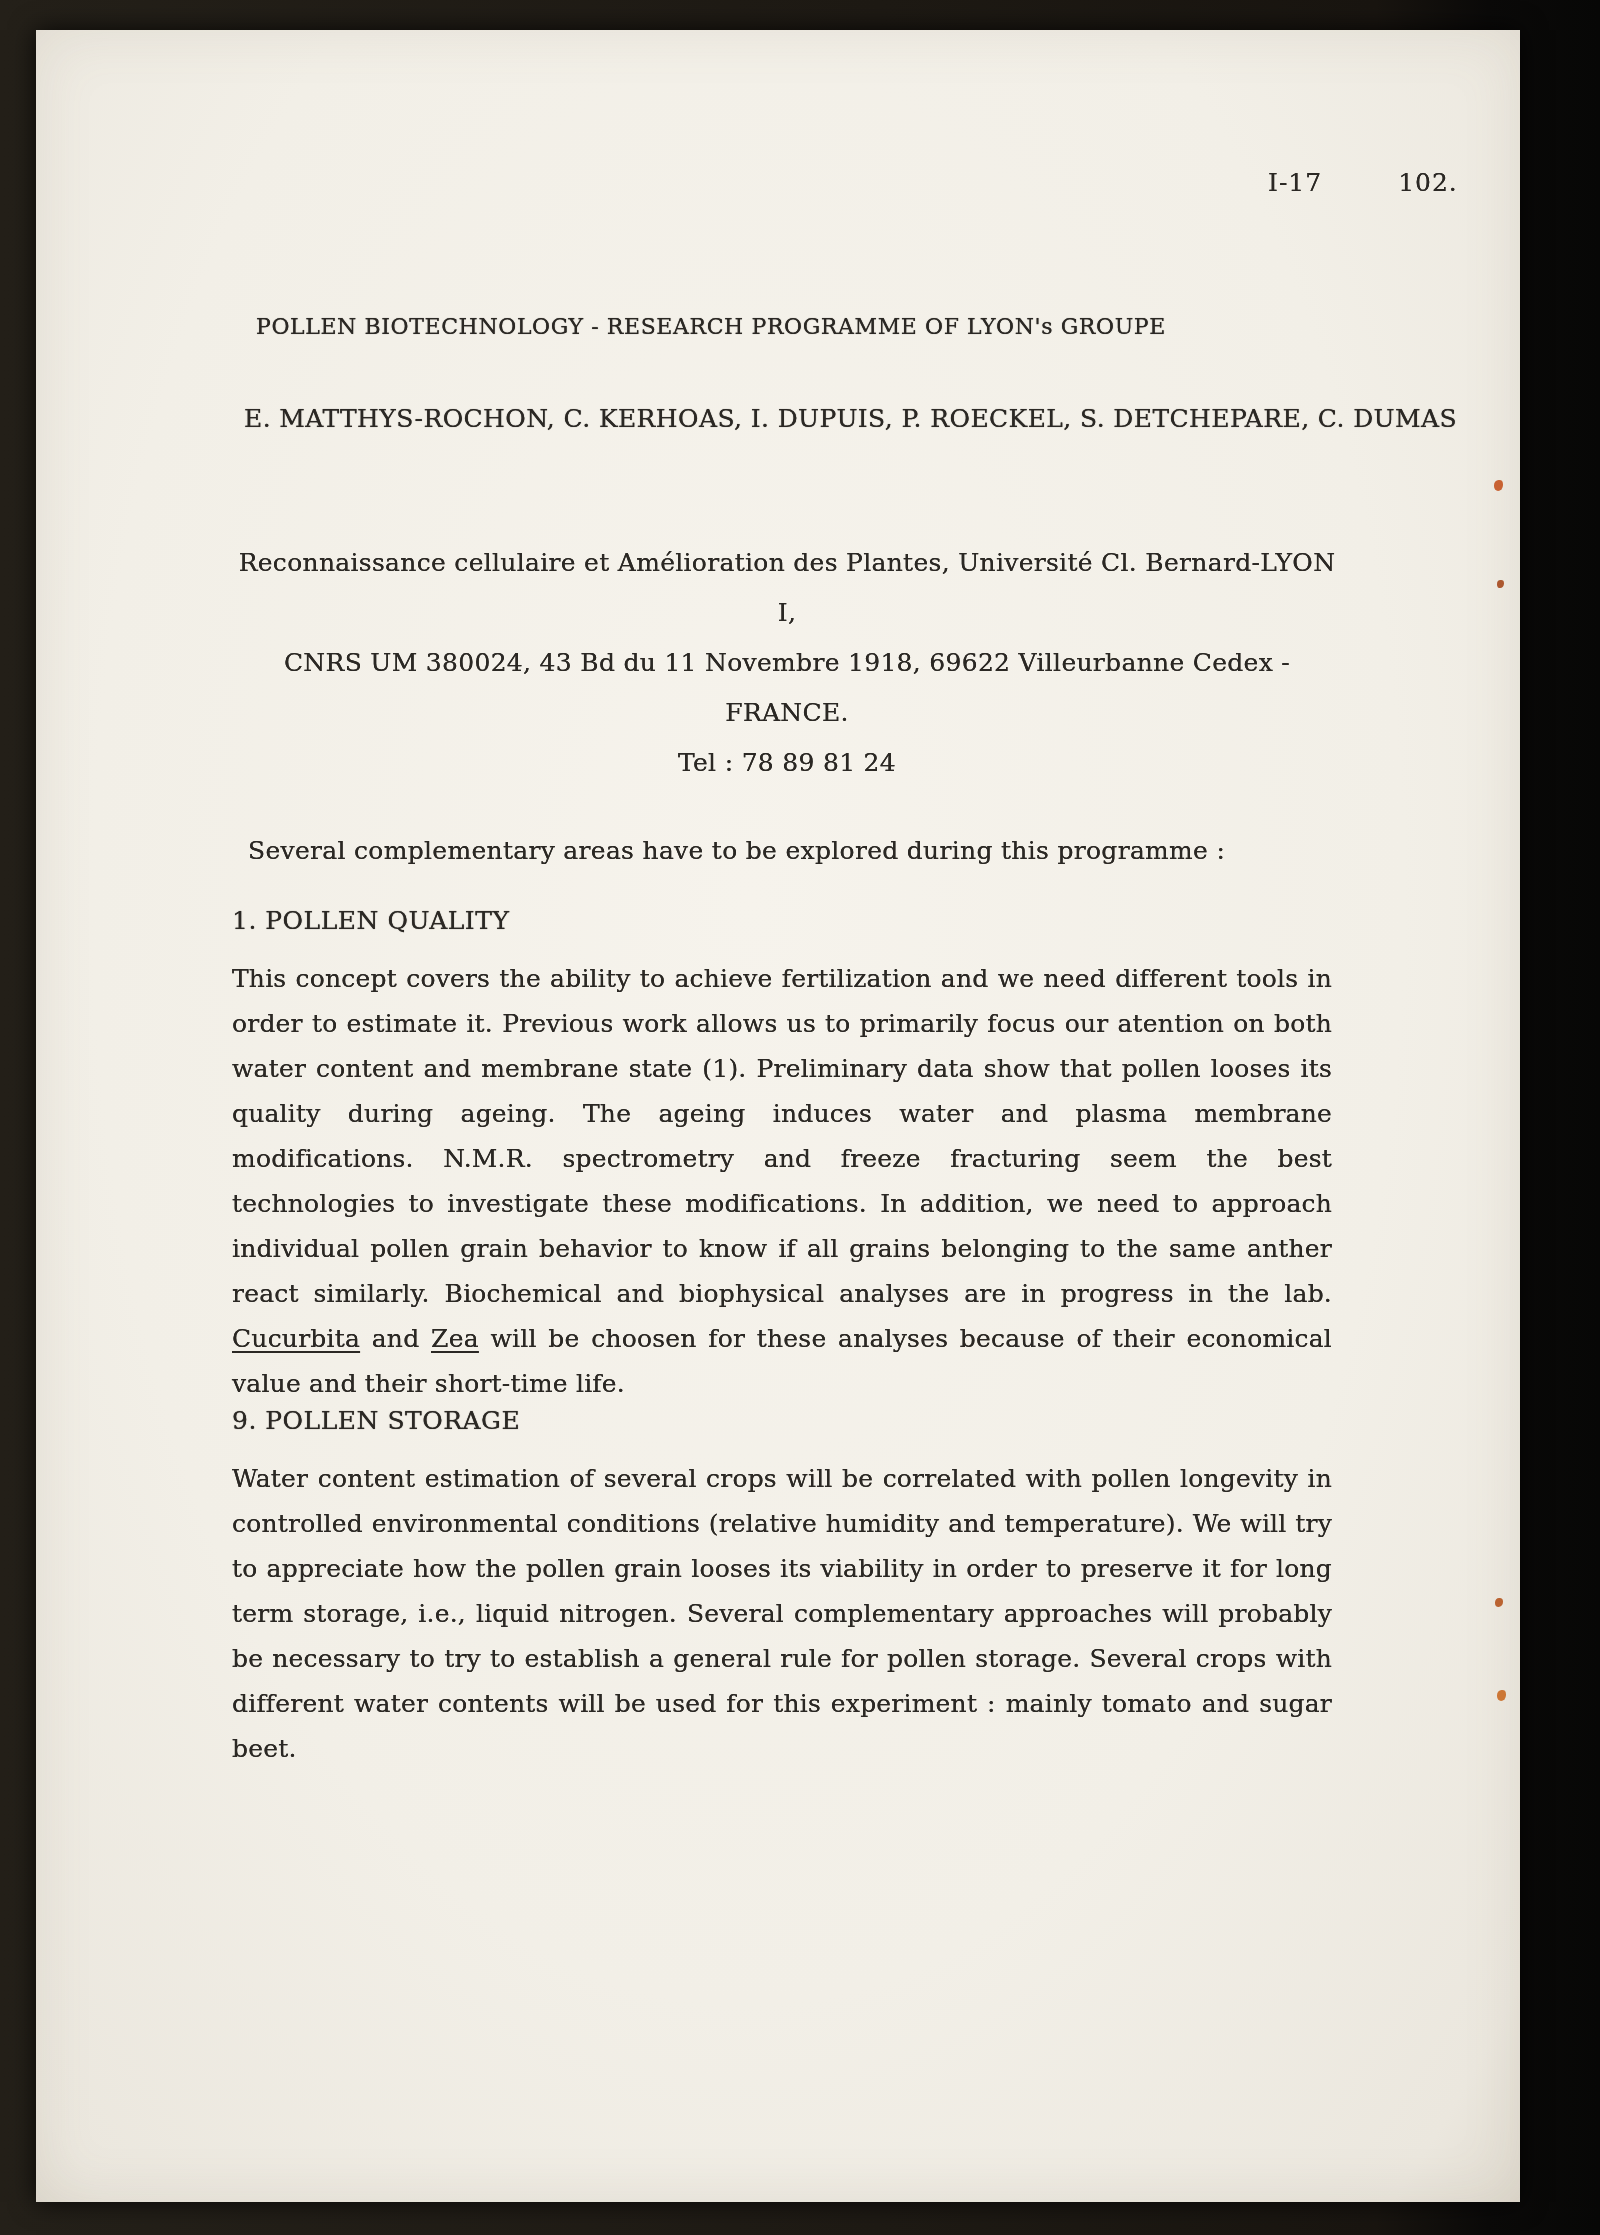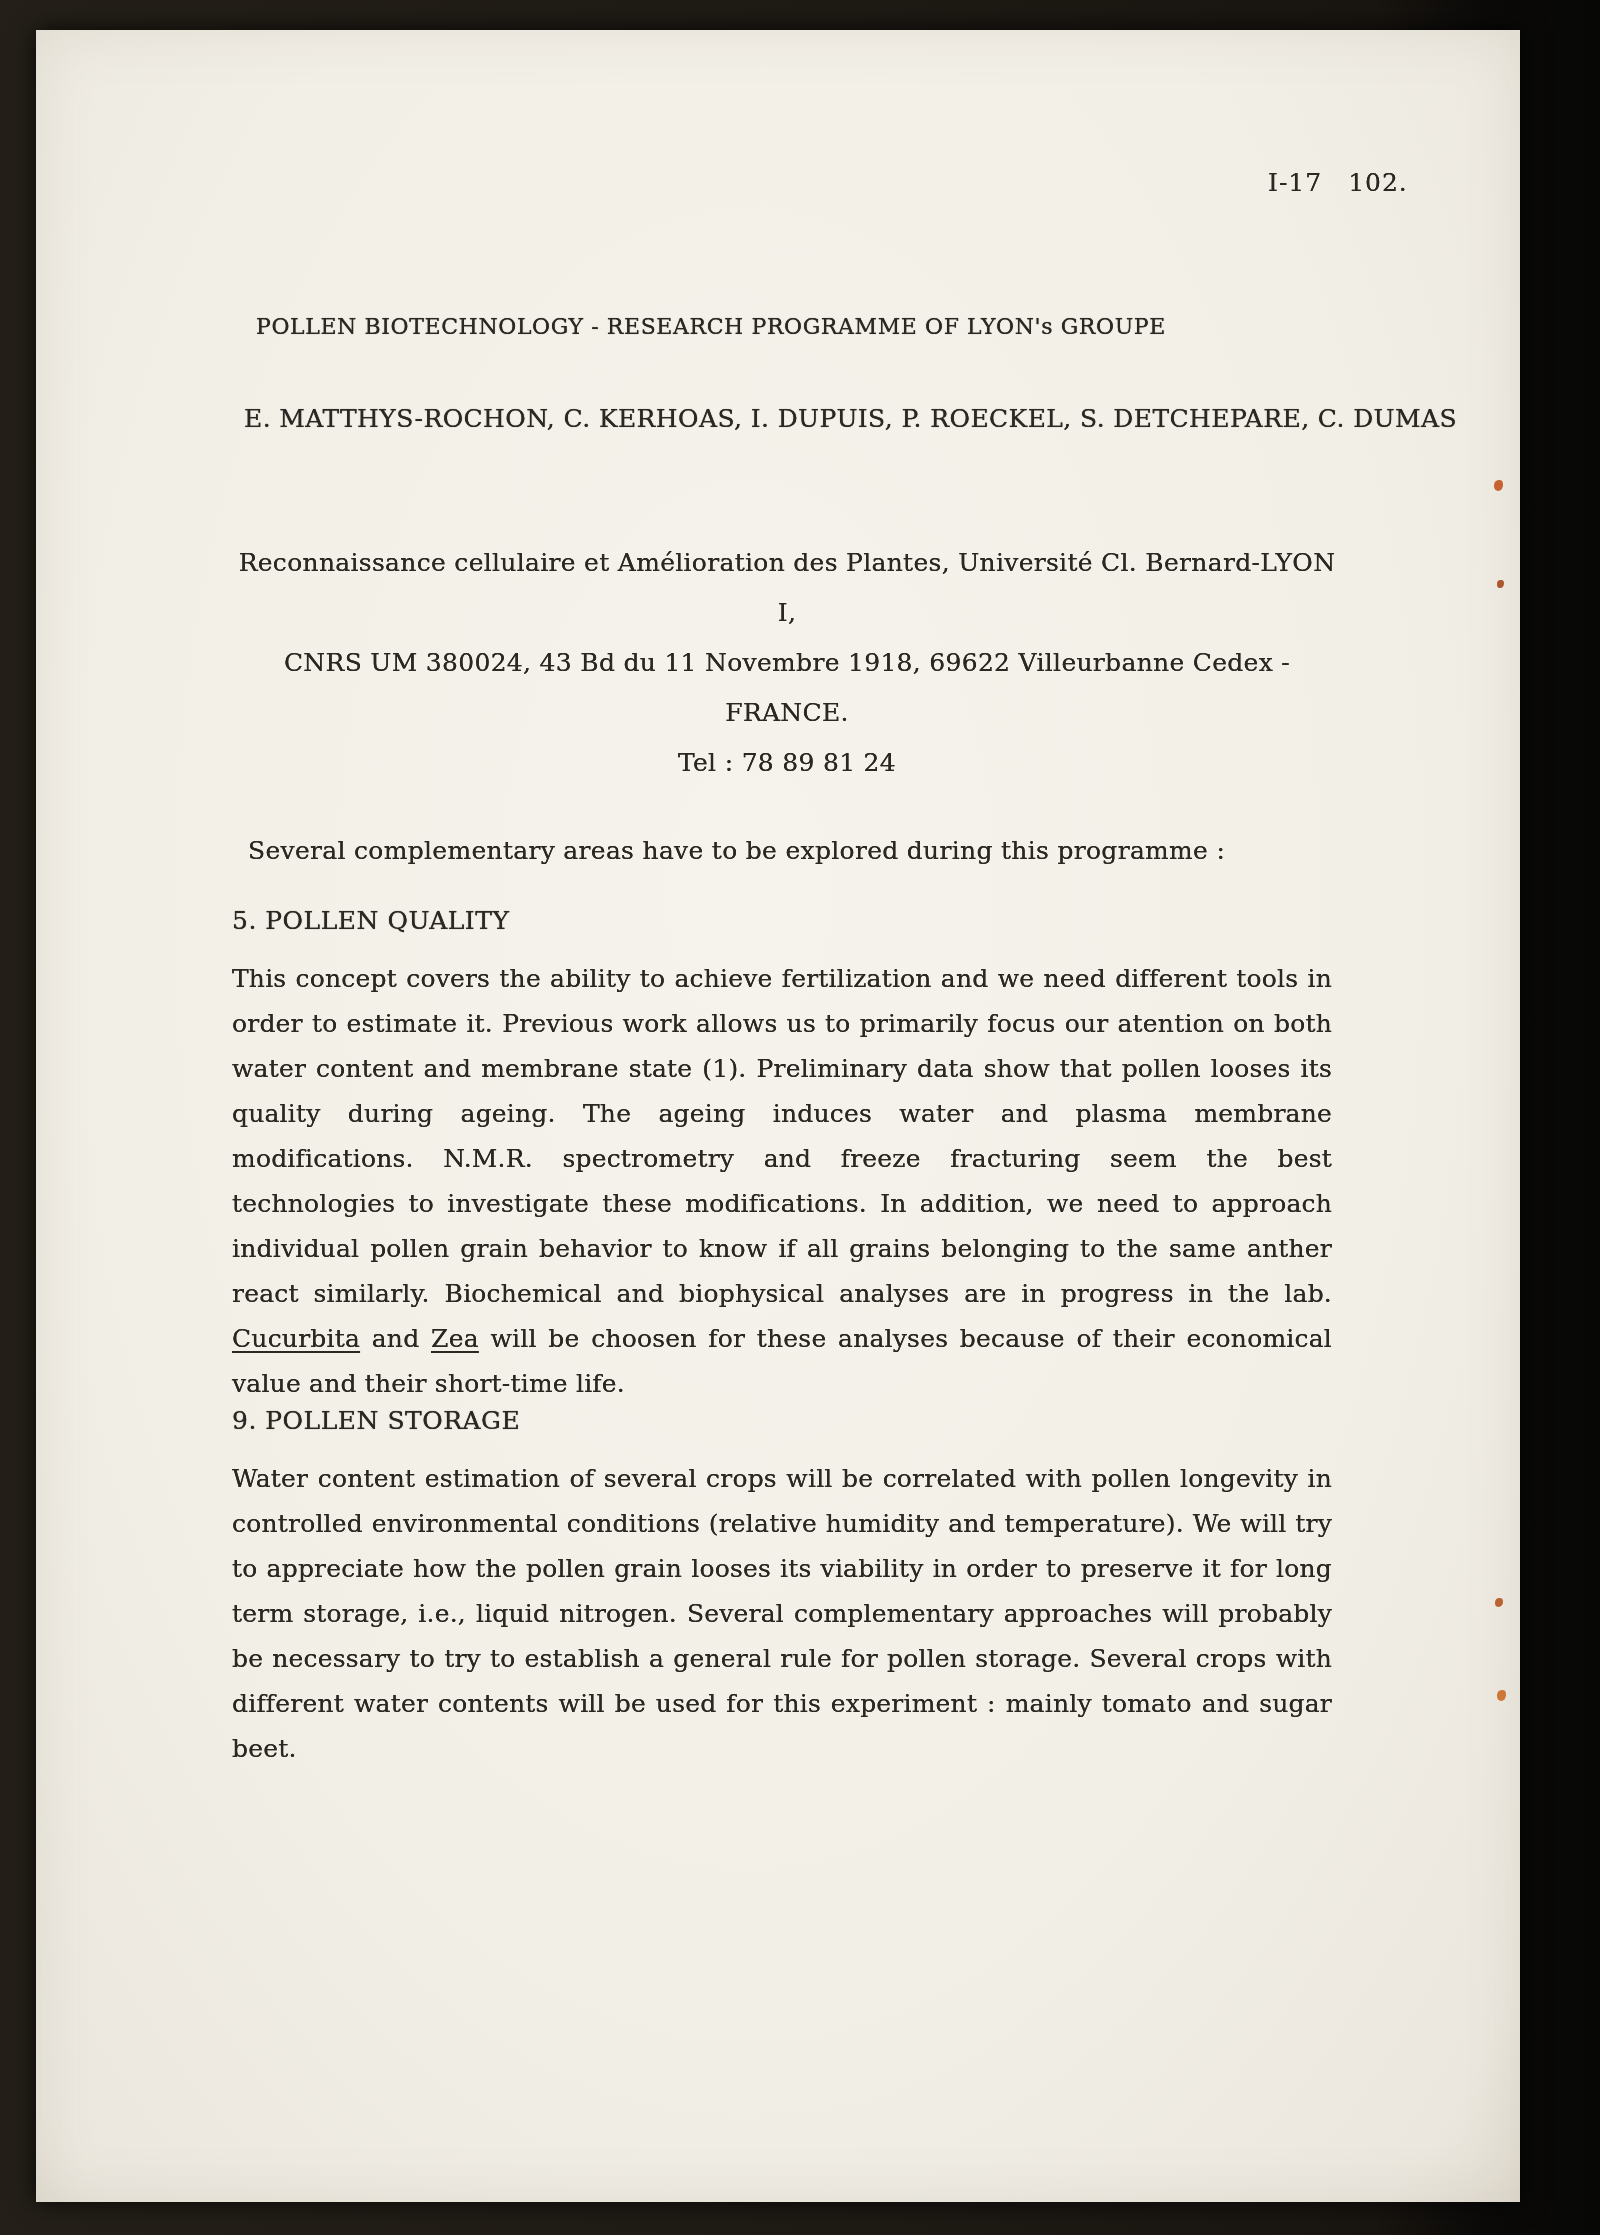--- a/index.html
+++ b/index.html
@@ -27,21 +27,21 @@
     background:
       radial-gradient(ellipse at 48% 40%, #f6f3ec 0%, #f2efe7 60%, #ebe7de 92%, #e2ddd2 100%);
     box-shadow: 0 0 24px rgba(0,0,0,0.8), inset 0 0 60px rgba(120,105,80,0.12);
     color: #2b2824;
   }
   .page-header {
     position: absolute;
     top: 138px;
     left: 1232px;
     display: flex;
-    gap: 26px;
+    gap: 76px;
     font-size: 25px;
     letter-spacing: 1px;
     text-shadow: 0 0 0.5px currentColor;
   }
   .title {
     position: absolute;
     top: 284px;
     left: 220px;
     margin: 0;
     font-size: 22px;
@@ -139,21 +139,21 @@
     <div class="authors">E. MATTHYS-ROCHON, C. KERHOAS, I. DUPUIS,  P. ROECKEL, S. DETCHEPARE, C. DUMAS</div>
 
     <div class="affiliation">
       <div>Reconnaissance cellulaire et Amélioration des Plantes, Université Cl. Bernard-LYON I,</div>
       <div>CNRS UM 380024, 43 Bd du 11 Novembre 1918, 69622 Villeurbanne Cedex - FRANCE.</div>
       <div>Tel : 78 89 81 24</div>
     </div>
 
     <p class="intro">Several complementary areas have to be explored during this programme :</p>
 
-    <h2 class="sec-heading s1">5. POLLEN QUALITY</h2>
+    <h2 class="sec-heading s1">1. POLLEN QUALITY</h2>
     <p class="body p1"><span>This concept  covers the ability to achieve fertilization and we need different tools in order to estimate it. Previous work allows us to primarily focus our atention on both water content and membrane state (1). Preliminary data show that pollen looses its quality during ageing. The ageing induces water and plasma membrane modifications. N.M.R. spectrometry and freeze fracturing seem the best technologies to investigate these modifications. In addition, we need to approach individual pollen grain behavior to know if all grains belonging to the same anther react similarly. Biochemical and biophysical analyses are in progress in the lab. </span><span class="u">Cucurbita</span><span> and </span><span class="u">Zea</span><span> will be choosen for these analyses because of their economical value and their short-time life.</span></p>
 
     <h2 class="sec-heading s2">9. POLLEN STORAGE</h2>
     <p class="body p2">Water content estimation of several crops will be correlated with pollen longevity in controlled environmental conditions (relative humidity and temperature). We will try to appreciate how the pollen grain looses its viability in order to preserve it for long term storage, i.e., liquid nitrogen. Several complementary approaches will probably be necessary to try to establish a general rule for pollen storage. Several crops with different water contents will be used for this experiment : mainly tomato and sugar beet.</p>
 
     <div class="speck sp1"></div>
     <div class="speck sp2"></div>
     <div class="speck sp3"></div>
     <div class="speck sp4"></div>
 

